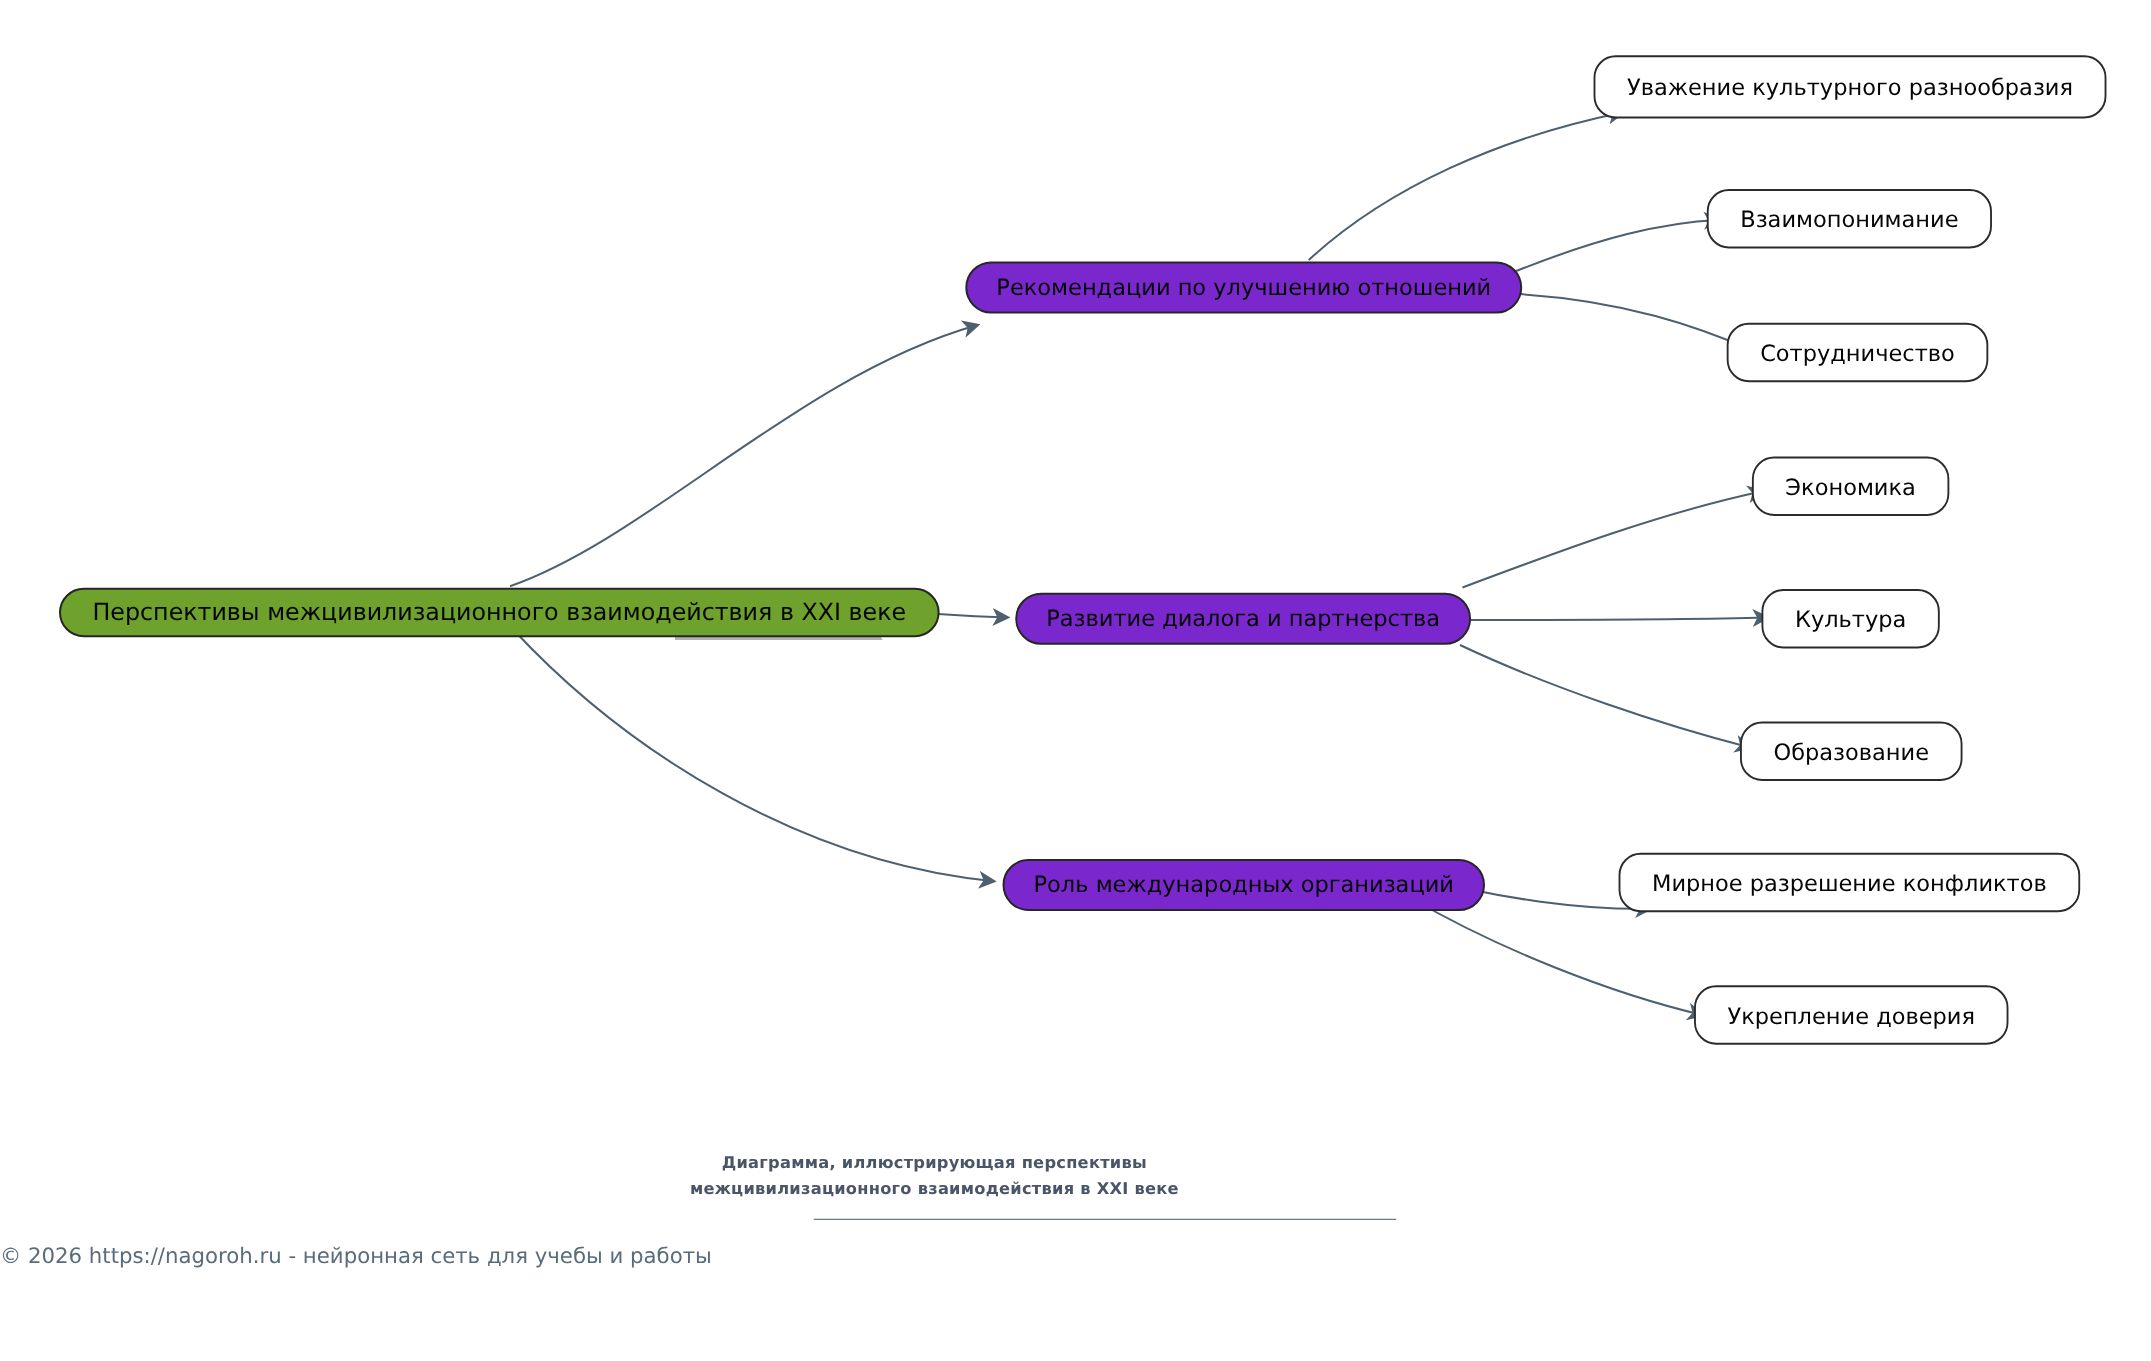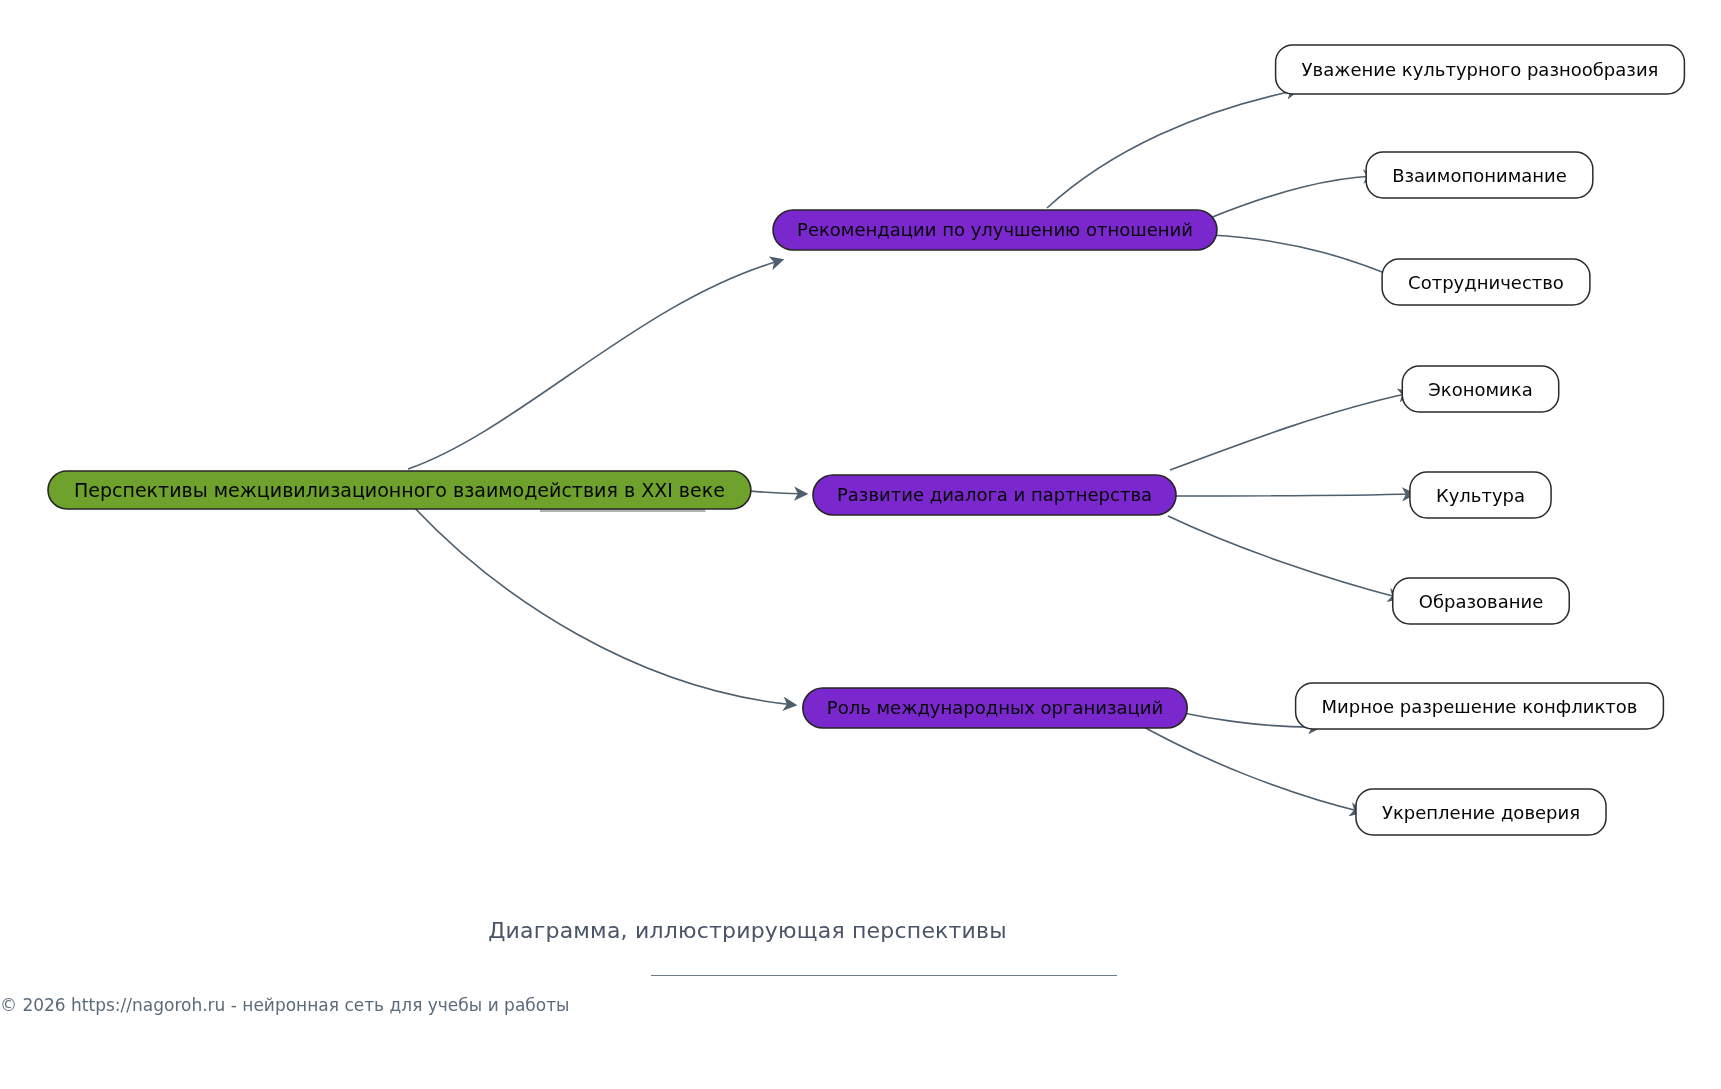--- a/index.html
+++ b/index.html
@@ -67,22 +67,22 @@
   .node-text.leaf {
     font-size: 18px;
   }
   .caption-title {
     position: absolute;
     top: 920px;
     left: 0;
     width: 1495px;
     text-align: center;
     font-family: "DejaVu Sans", sans-serif;
-    font-size: 22px;
-    font-weight: normal;
+    font-size: 13px;
+    font-weight: bold;
     color: #4a5568;
     line-height: 21px;
     letter-spacing: 0.2px;
   }
   .caption-rule {
     position: absolute;
     top: 975px;
     left: 651px;
     width: 466px;
     height: 1px;
@@ -186,17 +186,18 @@
 
     <g>
       <rect class="node-shape leaf" x="1355.9765625" y="789" width="250.046875" height="46" rx="17" ry="17"></rect>
       <text class="node-text leaf" x="1481" y="814">Укрепление доверия</text>
     </g>
 
   </svg>
 
   <div class="caption-title">
     <span>Диаграмма, иллюстрирующая перспективы</span><br>
+    <span>межцивилизационного взаимодействия в XXI веке</span>
   </div>
   <div class="caption-rule"></div>
   <div class="caption-credit">© 2026 https://nagoroh.ru - нейронная сеть для учебы и работы</div>
 
 </div>
 
 </body></html>

